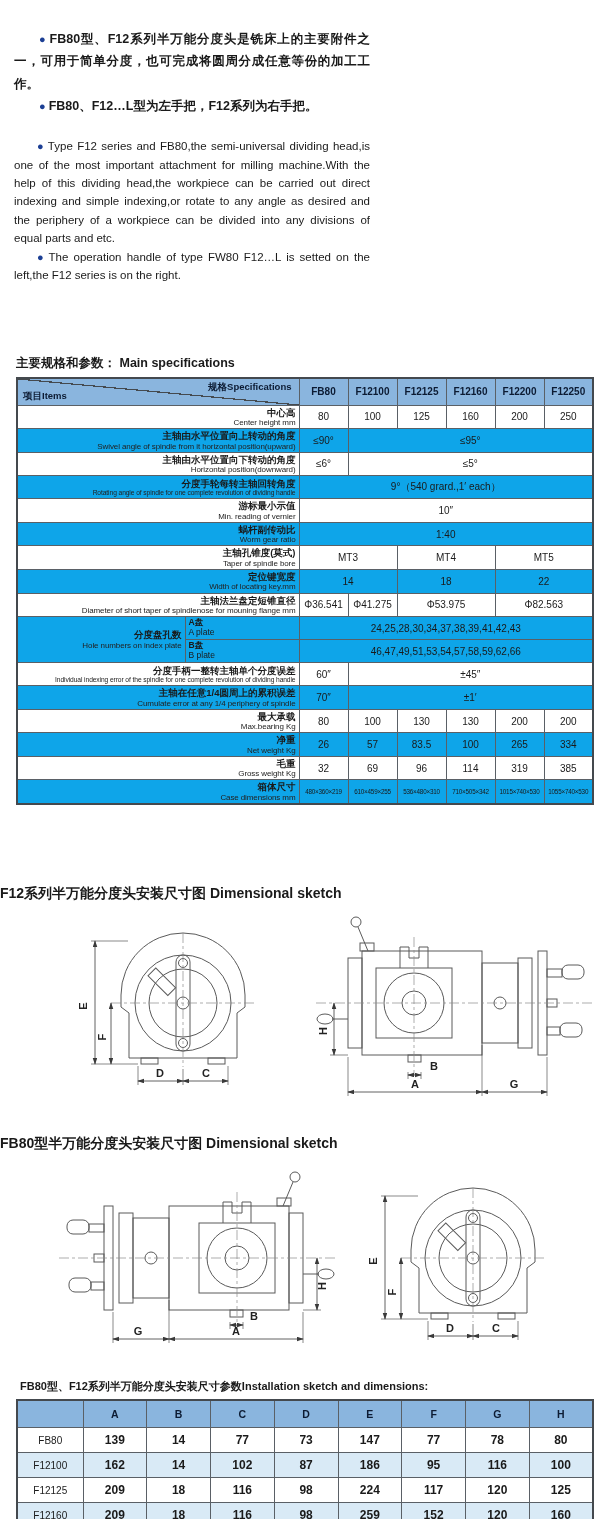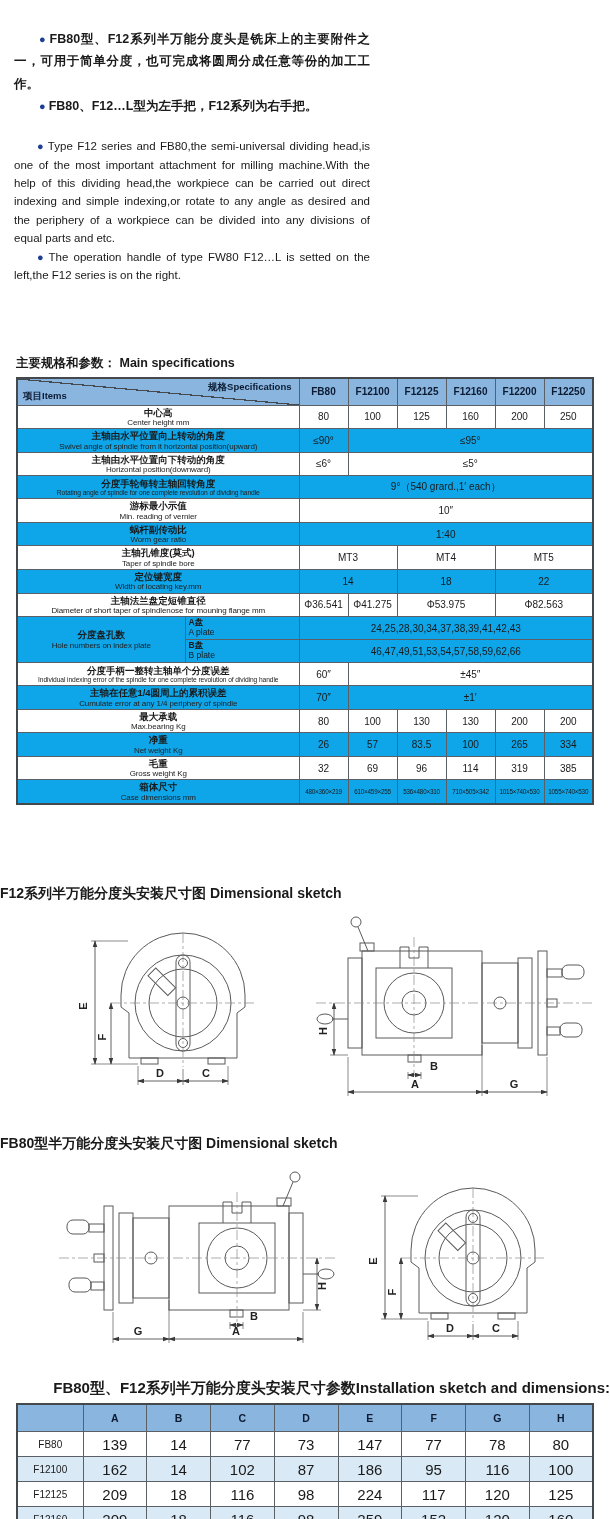--- a/index.html
+++ b/index.html
@@ -15,45 +15,45 @@
   
   .spec-title{margin:70px 16px 5px 16px;font-size:12.5px;font-weight:600;}
   table{border-collapse:collapse;}
   table.spec{margin-left:16px;width:578px;table-layout:fixed;border:2px solid #44494e;}
   table.spec td,table.spec th{border:1px solid #5a6066;padding:1px 3px;vertical-align:middle;}
   table.spec tr.head th{background:#8ab5de;font-size:10px;font-weight:bold;height:24px;color:#0c1b33;}
   td.diagcell{position:relative;background:#8ab5de;
       background-image:linear-gradient(to top right,transparent calc(50% - 0.6px),#44494e calc(50% - 0.6px),#44494e calc(50% + 0.6px),transparent calc(50% + 0.6px));}
   .items-l{position:absolute;left:5px;bottom:2px;font-size:9.5px;font-weight:bold;color:#0c1b33;}
   .spec-l{position:absolute;right:7px;top:2px;font-size:9.5px;font-weight:bold;color:#0c1b33;margin-left:36px;}
-  td.lab{text-align:center;}
+  td.lab{text-align:right;}
   .cn-l{font-size:9.5px;font-weight:bold;line-height:1.2;white-space:nowrap;}
   .en-l{font-size:8px;line-height:1.15;white-space:nowrap;letter-spacing:-0.1px;color:#222;}
   .en-l.xs{font-size:6.7px;}
   td.val{font-size:10px;text-align:center;height:20px;}
   td.val.tiny{font-size:6.3px;letter-spacing:-0.2px;padding:1px 0;}
   td.sub{font-size:8.5px;line-height:1.15;text-align:left;}
   td.sub .s1{font-weight:bold;}
   tr.b td{background:#0ea5e9;}
   
   .sk-title{margin:80px 0 8px 0;text-align:left;font-size:14px;font-weight:600;}
   .sk-title.second{margin-top:34px;}
   .sketch{display:block;margin:0 auto;}
   .art{fill:none;stroke:#5a5a5a;stroke-width:1;}
   .cl{fill:none;stroke:#8a8a8a;stroke-width:0.7;stroke-dasharray:10 3 3 3;}
   .dim{fill:none;stroke:#3a3a3a;stroke-width:0.8;}
   .ext{fill:none;stroke:#3a3a3a;stroke-width:0.6;}
   .dlabel{font-size:11px;font-weight:bold;fill:#222;font-family:"Liberation Sans",sans-serif;}
   
-  .inst-title{margin:18px 0 5px 14px;font-size:15px;font-weight:600;text-align:right;}
+  .inst-title{margin:18px 0 5px 20px;font-size:11px;font-weight:600;}
   table.inst{margin-left:16px;width:578px;table-layout:fixed;border:2px solid #44494e;text-align:center;}
   table.inst td,table.inst th{border:1px solid #5a6066;height:22px;}
   table.inst tr.head th{background:#8ab5de;font-size:10.5px;font-weight:bold;color:#0c1b33;height:24px;}
   table.inst th.model{font-size:10px;font-weight:normal;}
-  table.inst td{font-size:15px;}
+  table.inst td{font-size:12px;font-weight:bold;}
   table.inst tr.b td,table.inst tr.b th.model{background:#d9eaf6;}
 </style>
 </head>
 <body>
 
 <div class="page">
 
   <section class="intro">
     <p class="cn"><span class="bullet">●</span><span>FB80型、F12系列半万能分度头是铣床上的主要附件之一，可用于简单分度，也可完成将圆周分成任意等份的加工工作。</span></p>
     <p class="cn"><span class="bullet">●</span><span>FB80、F12…L型为左手把，F12系列为右手把。</span></p>

